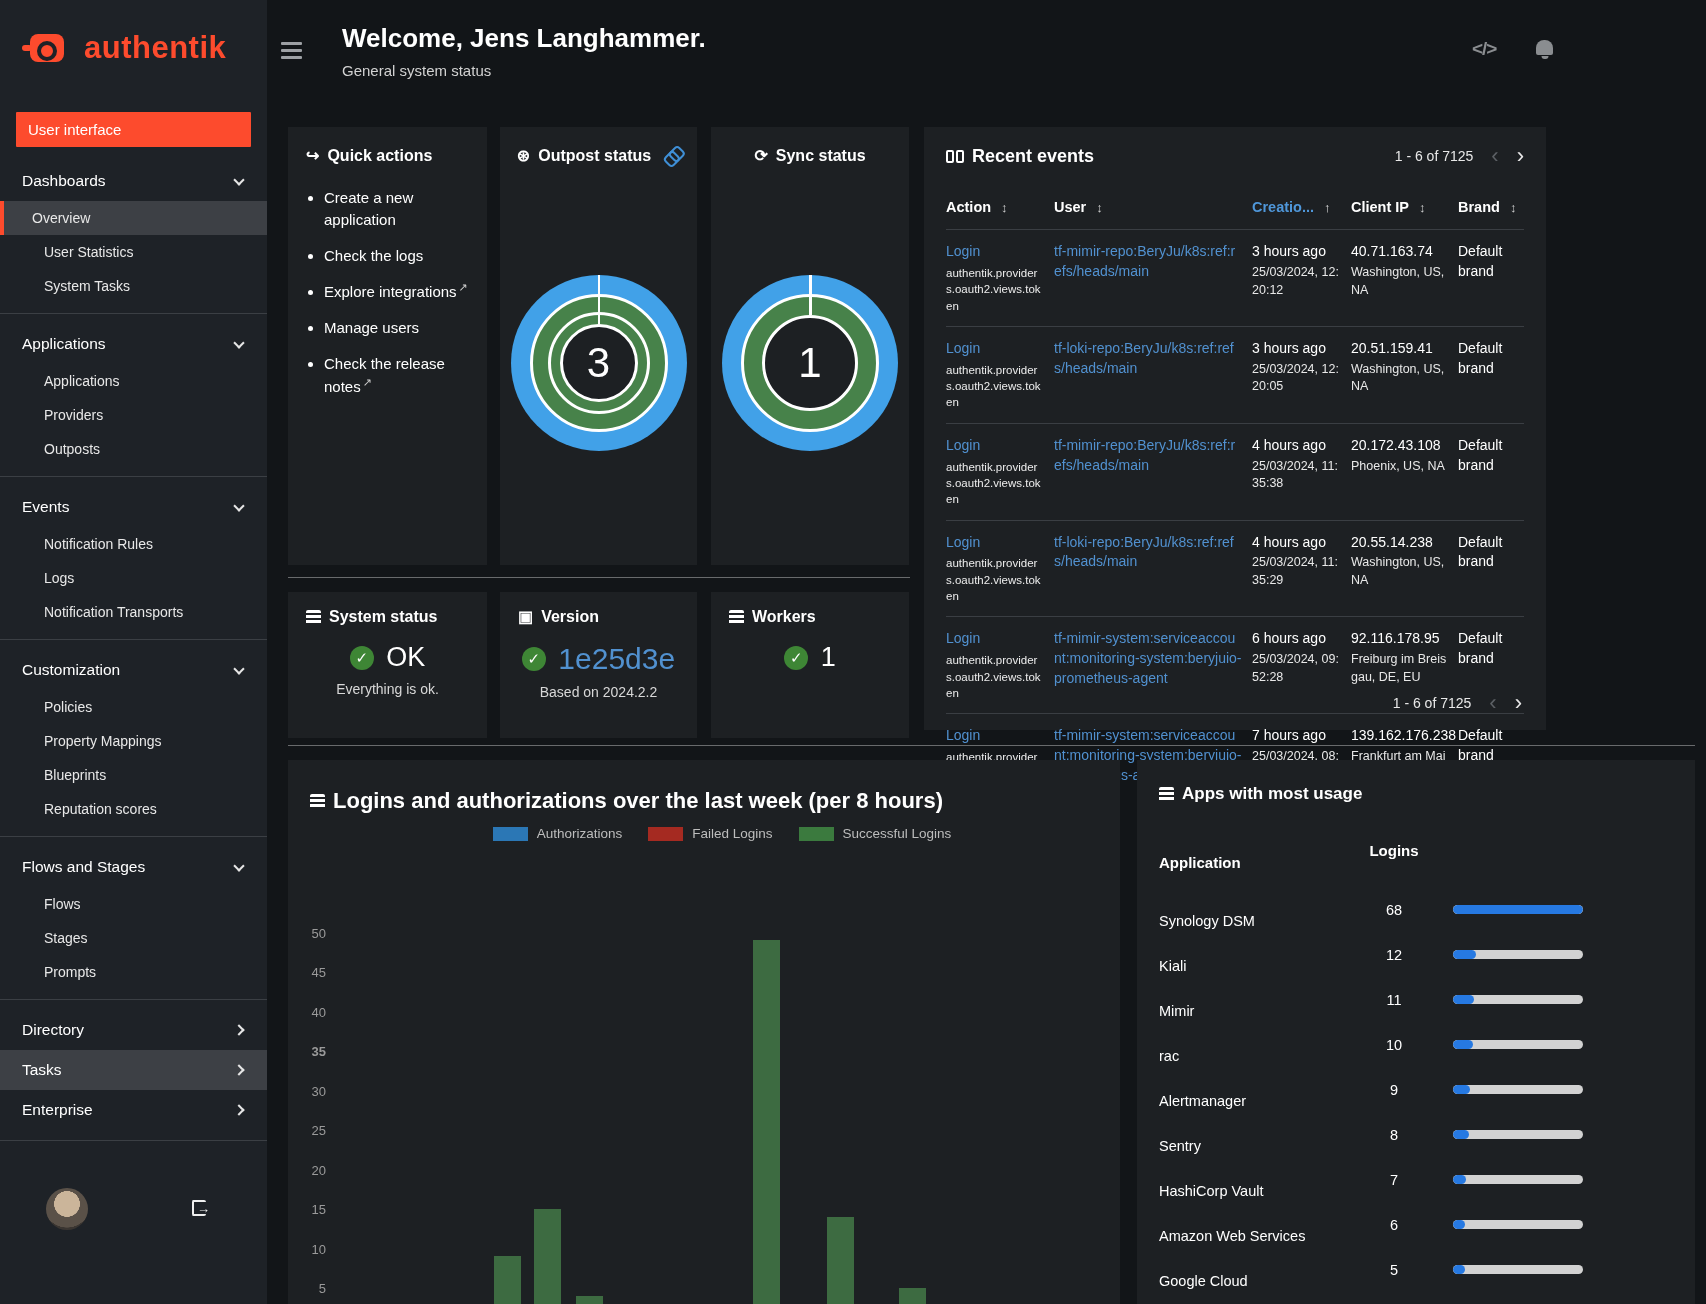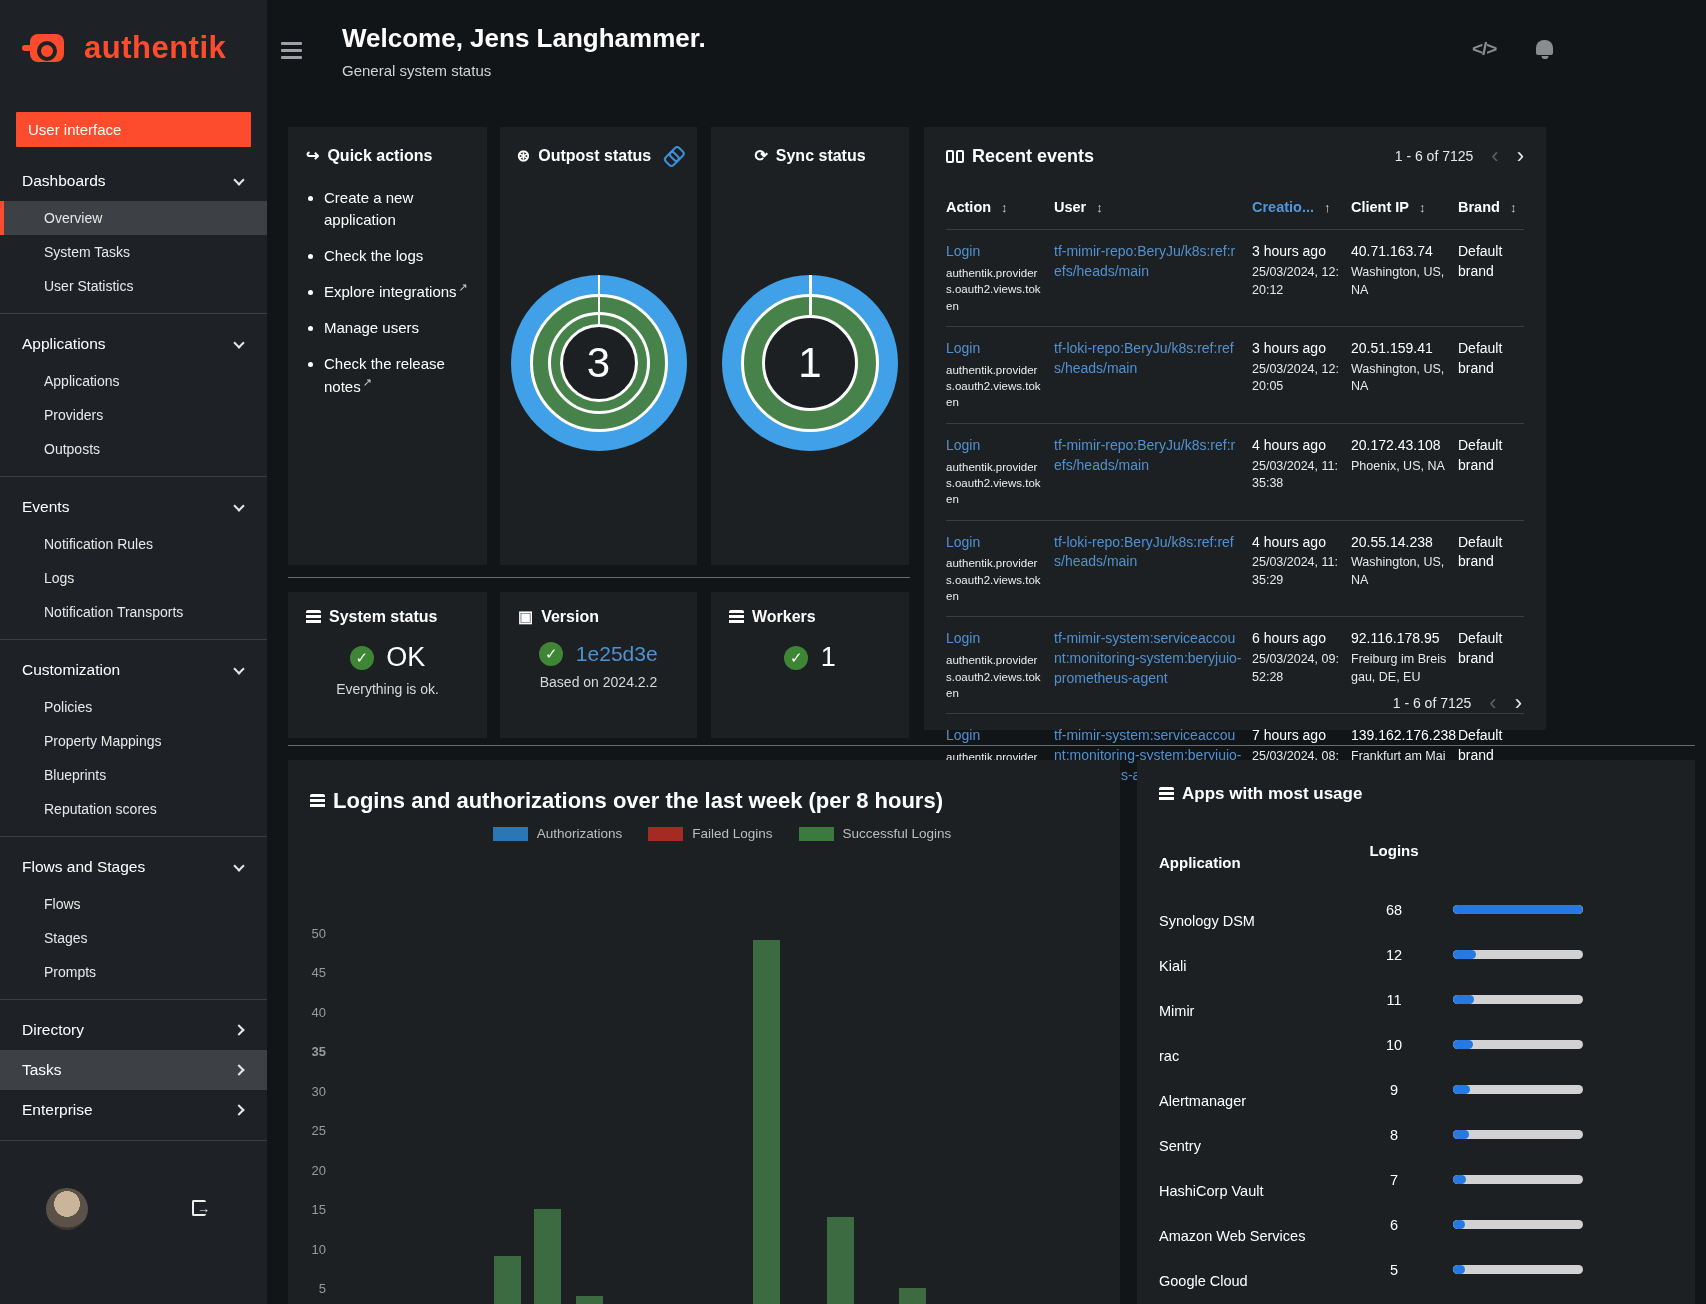--- a/index.html
+++ b/index.html
@@ -19,21 +19,21 @@
   .ui-btn { margin:46px 16px 14px 16px; background:#fd4b2d; color:#fff; font-size:15px; padding:9px 12px; border:none; width:235px; text-align:left; border-radius:1px; cursor:pointer; }
   #nav { font-size:15px; }
   .nav-divider { height:1px; background:#3b3f44; margin:10px 0; }
   .nav-group-header { display:flex; align-items:center; justify-content:space-between; padding:11px 24px 11px 22px; cursor:pointer; }
   .nav-group-header.hl { background:#3d4045; }
   .nav-group-label { font-size:15.5px; color:#fff; }
   .chev { width:8px; height:8px; border-right:2px solid #e6e6e6; border-bottom:2px solid #e6e6e6; display:inline-block; }
   .chev.down { transform:rotate(45deg); margin-top:-3px; }
   .chev.right { transform:rotate(-45deg); }
   .nav-item { padding:9px 0 9px 44px; color:#e8e8e8; font-size:14px; cursor:pointer; }
-  .nav-item.active { background:#3d4045; border-left:4px solid #fd4b2d; padding-left:40px; }
+  .nav-item.active { background:#3d4045; border-left:4px solid #fd4b2d; padding-left:28px; }
   .sidebar-footer { position:absolute; left:0; bottom:0; width:267px; height:160px; }
   .avatar { position:absolute; left:46px; top:44px; width:42px; height:42px; border-radius:50%;
     background:radial-gradient(circle at 50% 38%, #cbb59a 0 38%, #5a5148 39% 70%, #3a3531 71%); cursor:pointer; }
   .logout-icon { position:absolute; left:192px; top:56px; width:14px; height:16px; border:2px solid #f0f0f0; border-right:none; border-radius:2px; cursor:pointer; }
   .logout-icon::after { content:'\2192'; position:absolute; left:3px; top:50%; transform:translateY(-50%); font-size:13px; font-weight:bold; color:#f0f0f0; }
   
   .hamburger { position:absolute; left:281px; top:42px; width:21px; height:17px; cursor:pointer; }
   .hamburger i { display:block; height:3px; background:#9da0a4; margin-bottom:4px; border-radius:1px; }
   .page-title { position:absolute; left:342px; top:23px; font-size:26px; font-weight:bold; }
   .page-subtitle { position:absolute; left:342px; top:62px; font-size:15px; color:#d2d2d2; }
@@ -91,21 +91,21 @@
   #div1 { left:288px; top:577px; width:622px; }
   #div2 { left:288px; top:745px; width:1407px; }
   
   .stat-card { top:592px; height:146px; padding:16px 18px; }
   #card-sysstatus { left:288px; width:199px; }
   #card-version { left:500px; width:197px; }
   #card-workers { left:711px; width:198px; }
   .stat-body { margin-top:16px; text-align:center; }
   .check-icon { display:inline-flex; align-items:center; justify-content:center; width:24px; height:24px; border-radius:50%; background:#3e8635; color:#fff; font-size:15px; vertical-align:middle; margin-right:8px; }
   .stat-value { font-size:27px; vertical-align:middle; }
-  .stat-value.link { color:#5191d0; font-size:21px; cursor:pointer; }
+  .stat-value.link { color:#5191d0; font-size:30px; cursor:pointer; }
   .stat-sub { margin-top:8px; font-size:14px; color:#d8d8d8; text-align:center; }
   
   #card-chart { left:288px; top:760px; width:832px; height:544px; padding:0; overflow:hidden; }
   #card-chart .card-title { position:absolute; left:22px; top:28px; font-size:22px;align-items:center; }
   .legend { position:absolute; left:48px; top:66px; width:772px; display:flex; justify-content:center; gap:26px; align-items:center; }
   .legend-item { display:flex; align-items:center; gap:9px; font-size:13.5px; color:#bdbdbd; }
   .legend-swatch { width:35px; height:14px; }
   .ytick { position:absolute; width:30px; text-align:right; transform:translateY(-50%); font-size:13px; color:#9a9a9a; }
   .bar { position:absolute; }
   
@@ -132,22 +132,22 @@
     <span class="logo-mark"></span>
     <span class="logo-text">authentik</span>
   </div>
   <button class="ui-btn">User interface</button>
   <div id="nav">
       <div class="nav-group-header">
         <span class="nav-group-label">Dashboards</span>
         <span class="chev down"></span>
       </div>
       <div class="nav-item active">Overview</div>
+      <div class="nav-item">User Statistics</div>
       <div class="nav-item">System Tasks</div>
-      <div class="nav-item">User Statistics</div>
       <div class="nav-divider"></div>
       <div class="nav-group-header">
         <span class="nav-group-label">Applications</span>
         <span class="chev down"></span>
       </div>
       <div class="nav-item">Applications</div>
       <div class="nav-item">Providers</div>
       <div class="nav-item">Outposts</div>
       <div class="nav-divider"></div>
       <div class="nav-group-header">

